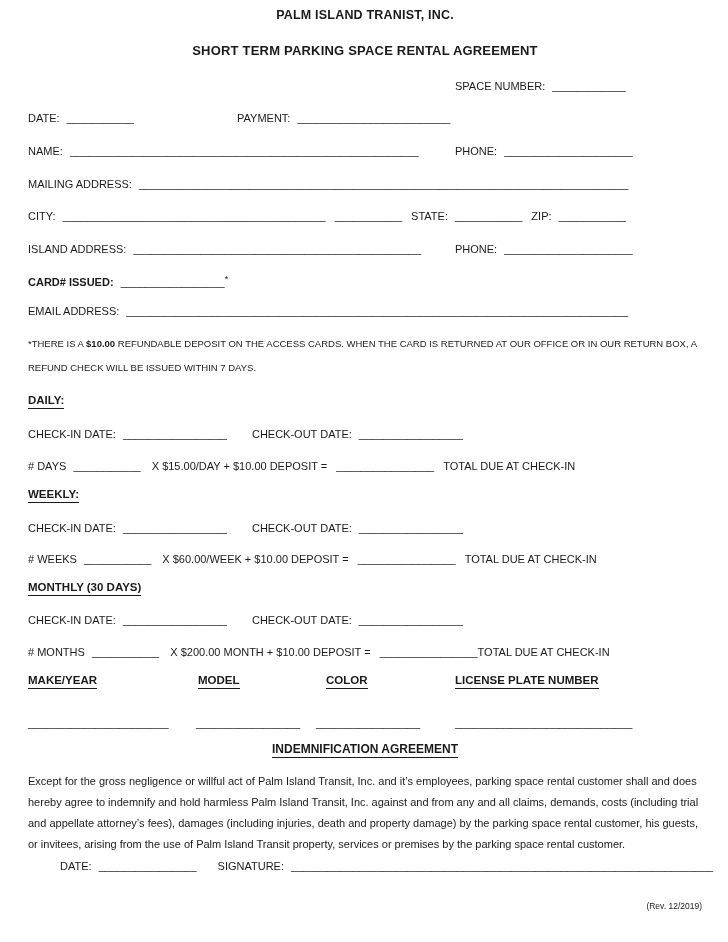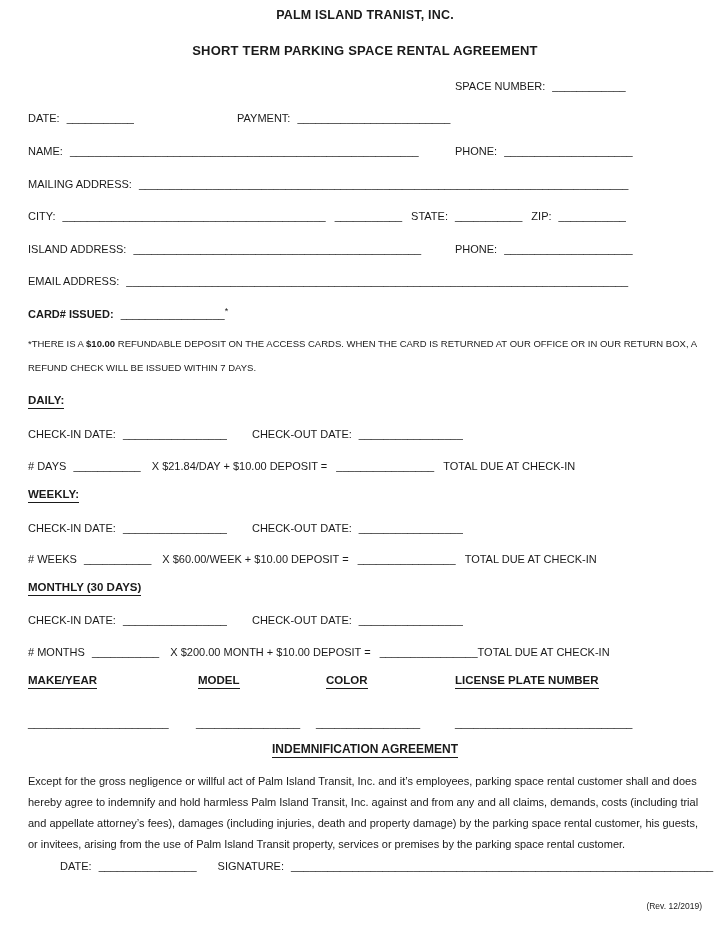--- a/index.html
+++ b/index.html
@@ -79,43 +79,43 @@
 
   <div class="row" style="margin-top:19px;">
     <span>ISLAND ADDRESS:</span>
     <span class="blank sp4">_______________________________________________</span>
     <span class="abs" style="left:427px;">
       <span>PHONE:</span>
       <span class="blank sp4">_____________________</span>
     </span>
   </div>
 
+  <div class="row" style="margin-top:16px;">
+    <span class="b">CARD# ISSUED:</span>
+    <span class="blank sp4">_________________</span><span class="asterisk">*</span>
+  </div>
+
   <div class="row" style="margin-top:18px;">
     <span>EMAIL ADDRESS:</span>
     <span class="blank sp4">__________________________________________________________________________________</span>
-  </div>
-
-  <div class="row" style="margin-top:16px;">
-    <span class="b">CARD# ISSUED:</span>
-    <span class="blank sp4">_________________</span><span class="asterisk">*</span>
   </div>
 
   <div class="note"><span>*THERE IS A </span><span class="b">$10.00</span><span> REFUNDABLE DEPOSIT ON THE ACCESS CARDS. WHEN THE CARD IS RETURNED AT OUR OFFICE OR IN OUR RETURN BOX, A REFUND CHECK WILL BE ISSUED WITHIN 7 DAYS.</span></div>
 
   <div class="heading"><span>DAILY:</span></div>
   <div class="row" style="margin-top:17px;">
     <span>CHECK-IN DATE:</span>
     <span class="blank sp4">_________________</span>
     <span class="gap22">CHECK-OUT DATE:</span>
     <span class="blank sp4">_________________</span>
   </div>
   <div class="row" style="margin-top:18px;">
     <span># DAYS</span>
     <span class="blank sp4">___________</span>
-    <span class="sp8">X $21.84/DAY + $10.00 DEPOSIT =</span>
+    <span class="sp8">X $15.00/DAY + $10.00 DEPOSIT =</span>
     <span class="blank sp6">________________</span>
     <span class="sp6">TOTAL DUE AT CHECK-IN</span>
   </div>
 
   <div class="heading" style="margin-top:14px;"><span>WEEKLY:</span></div>
   <div class="row" style="margin-top:17px;">
     <span>CHECK-IN DATE:</span>
     <span class="blank sp4">_________________</span>
     <span class="gap22">CHECK-OUT DATE:</span>
     <span class="blank sp4">_________________</span>

